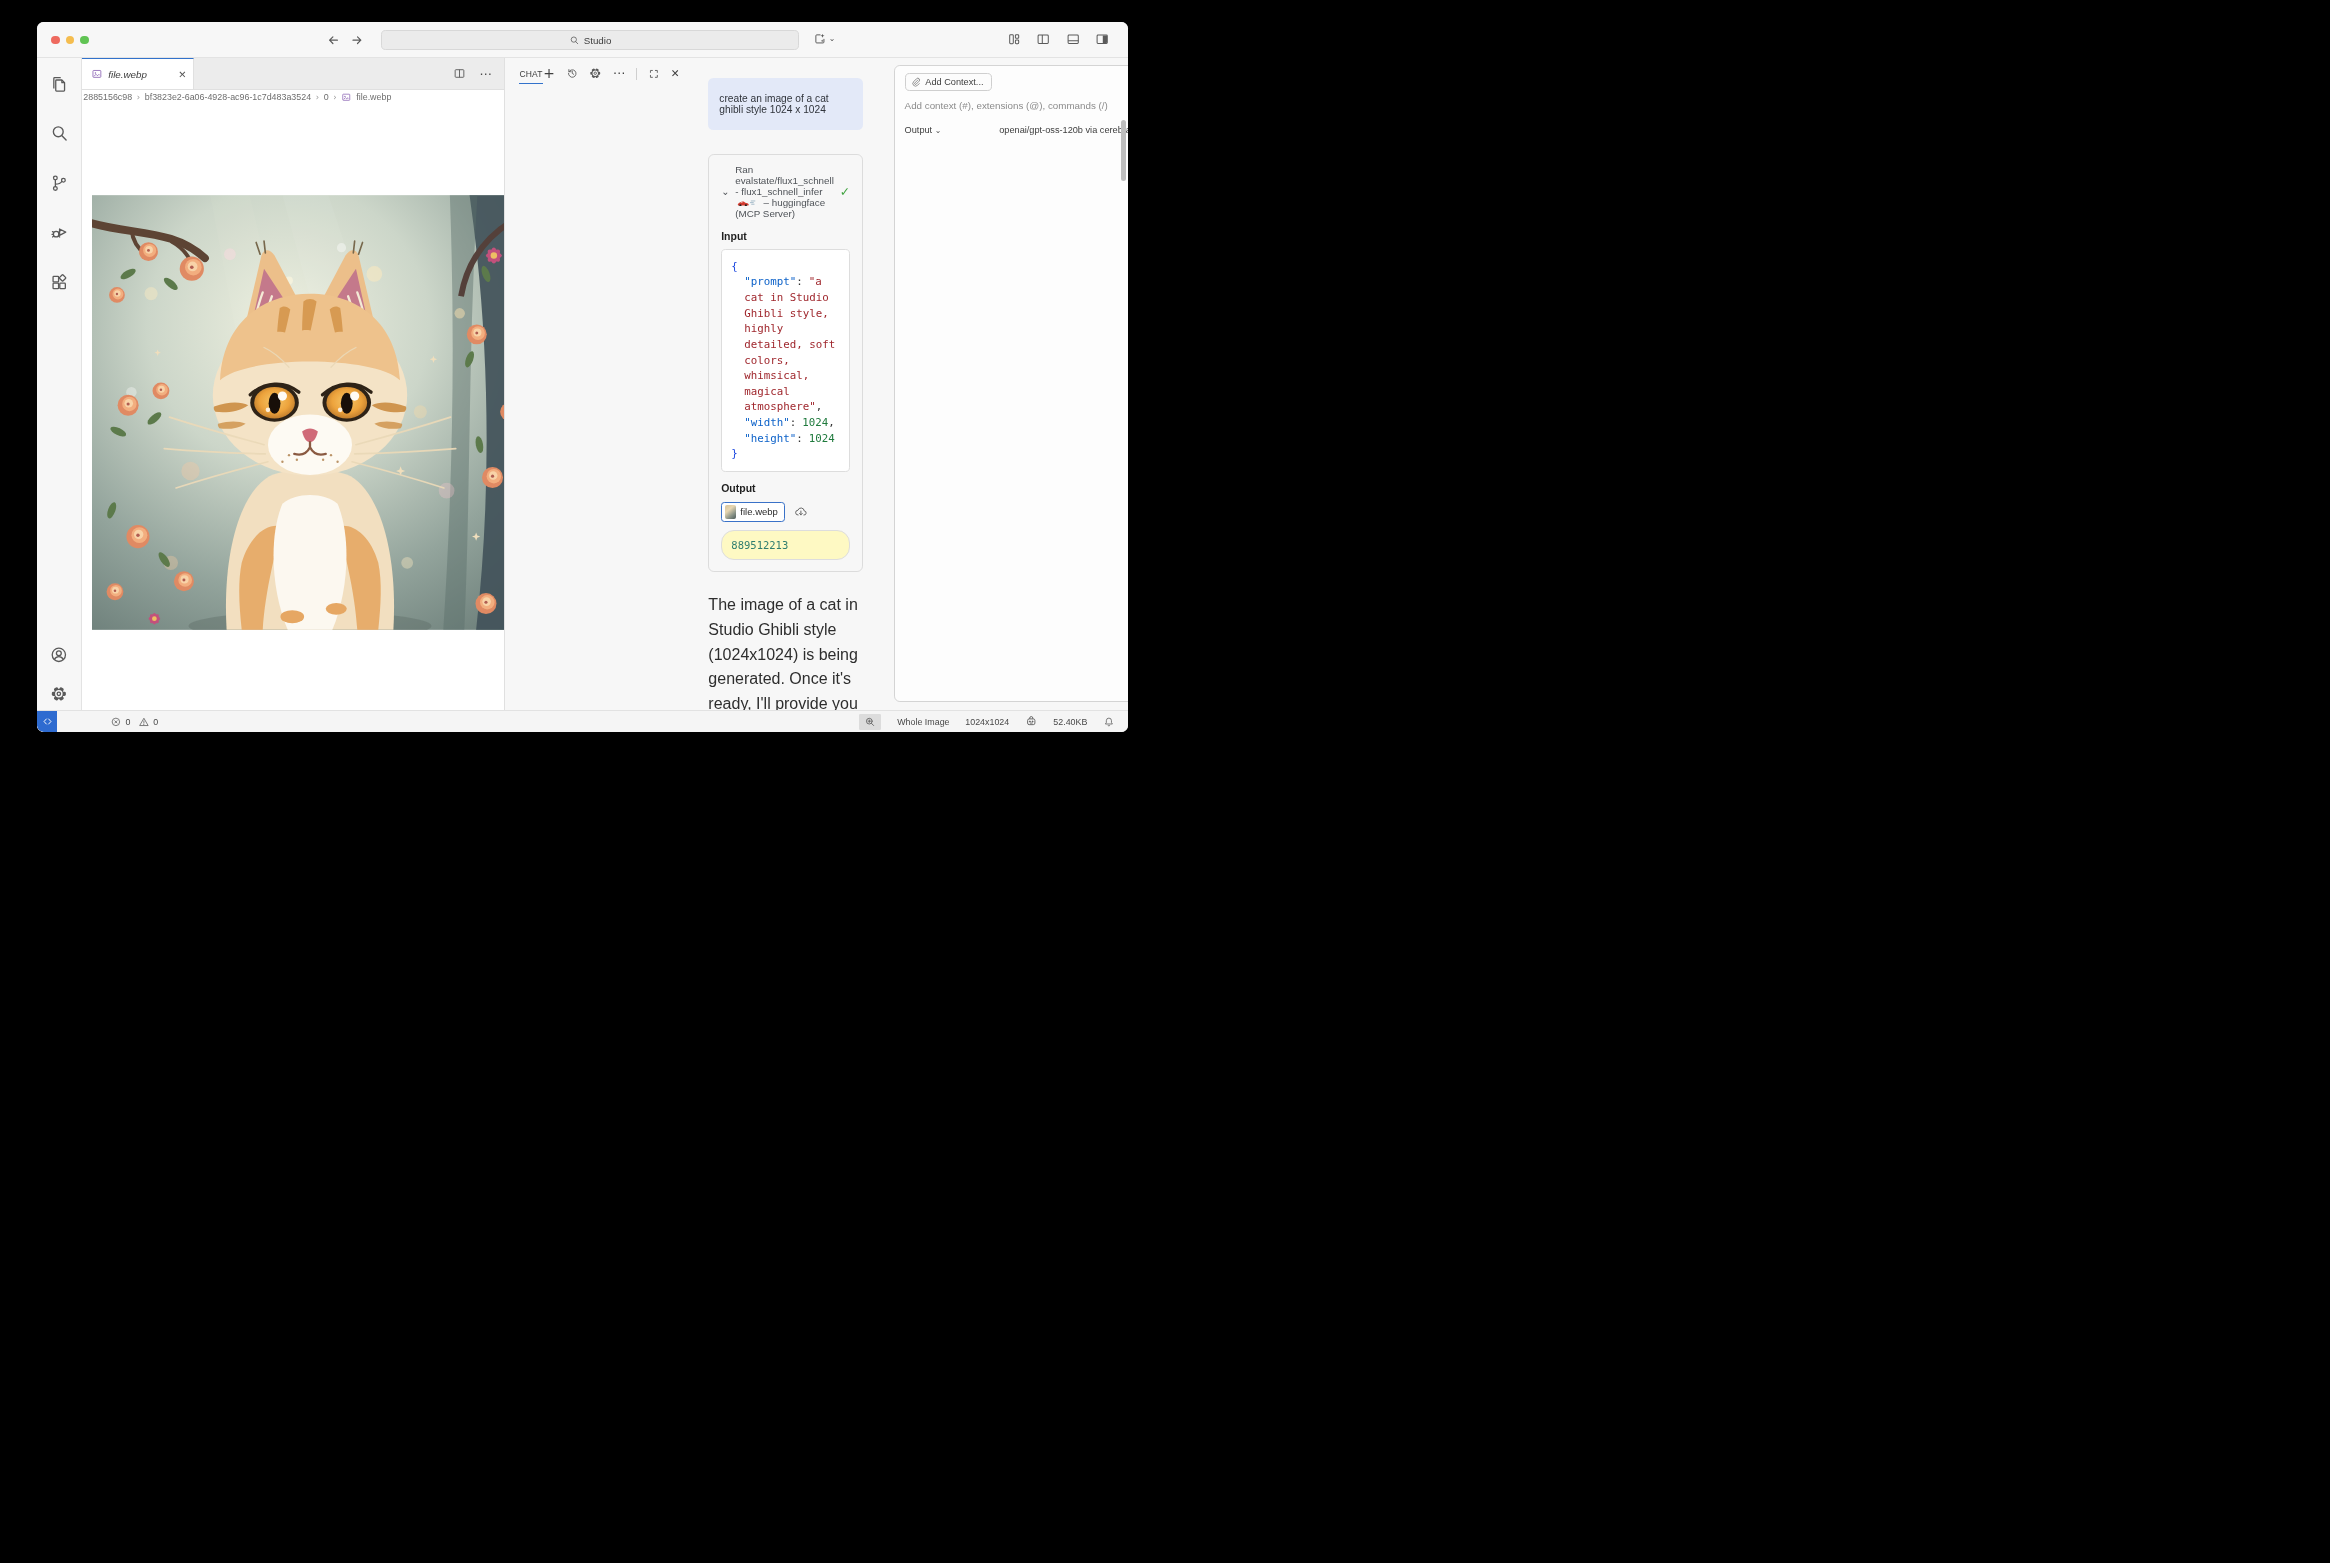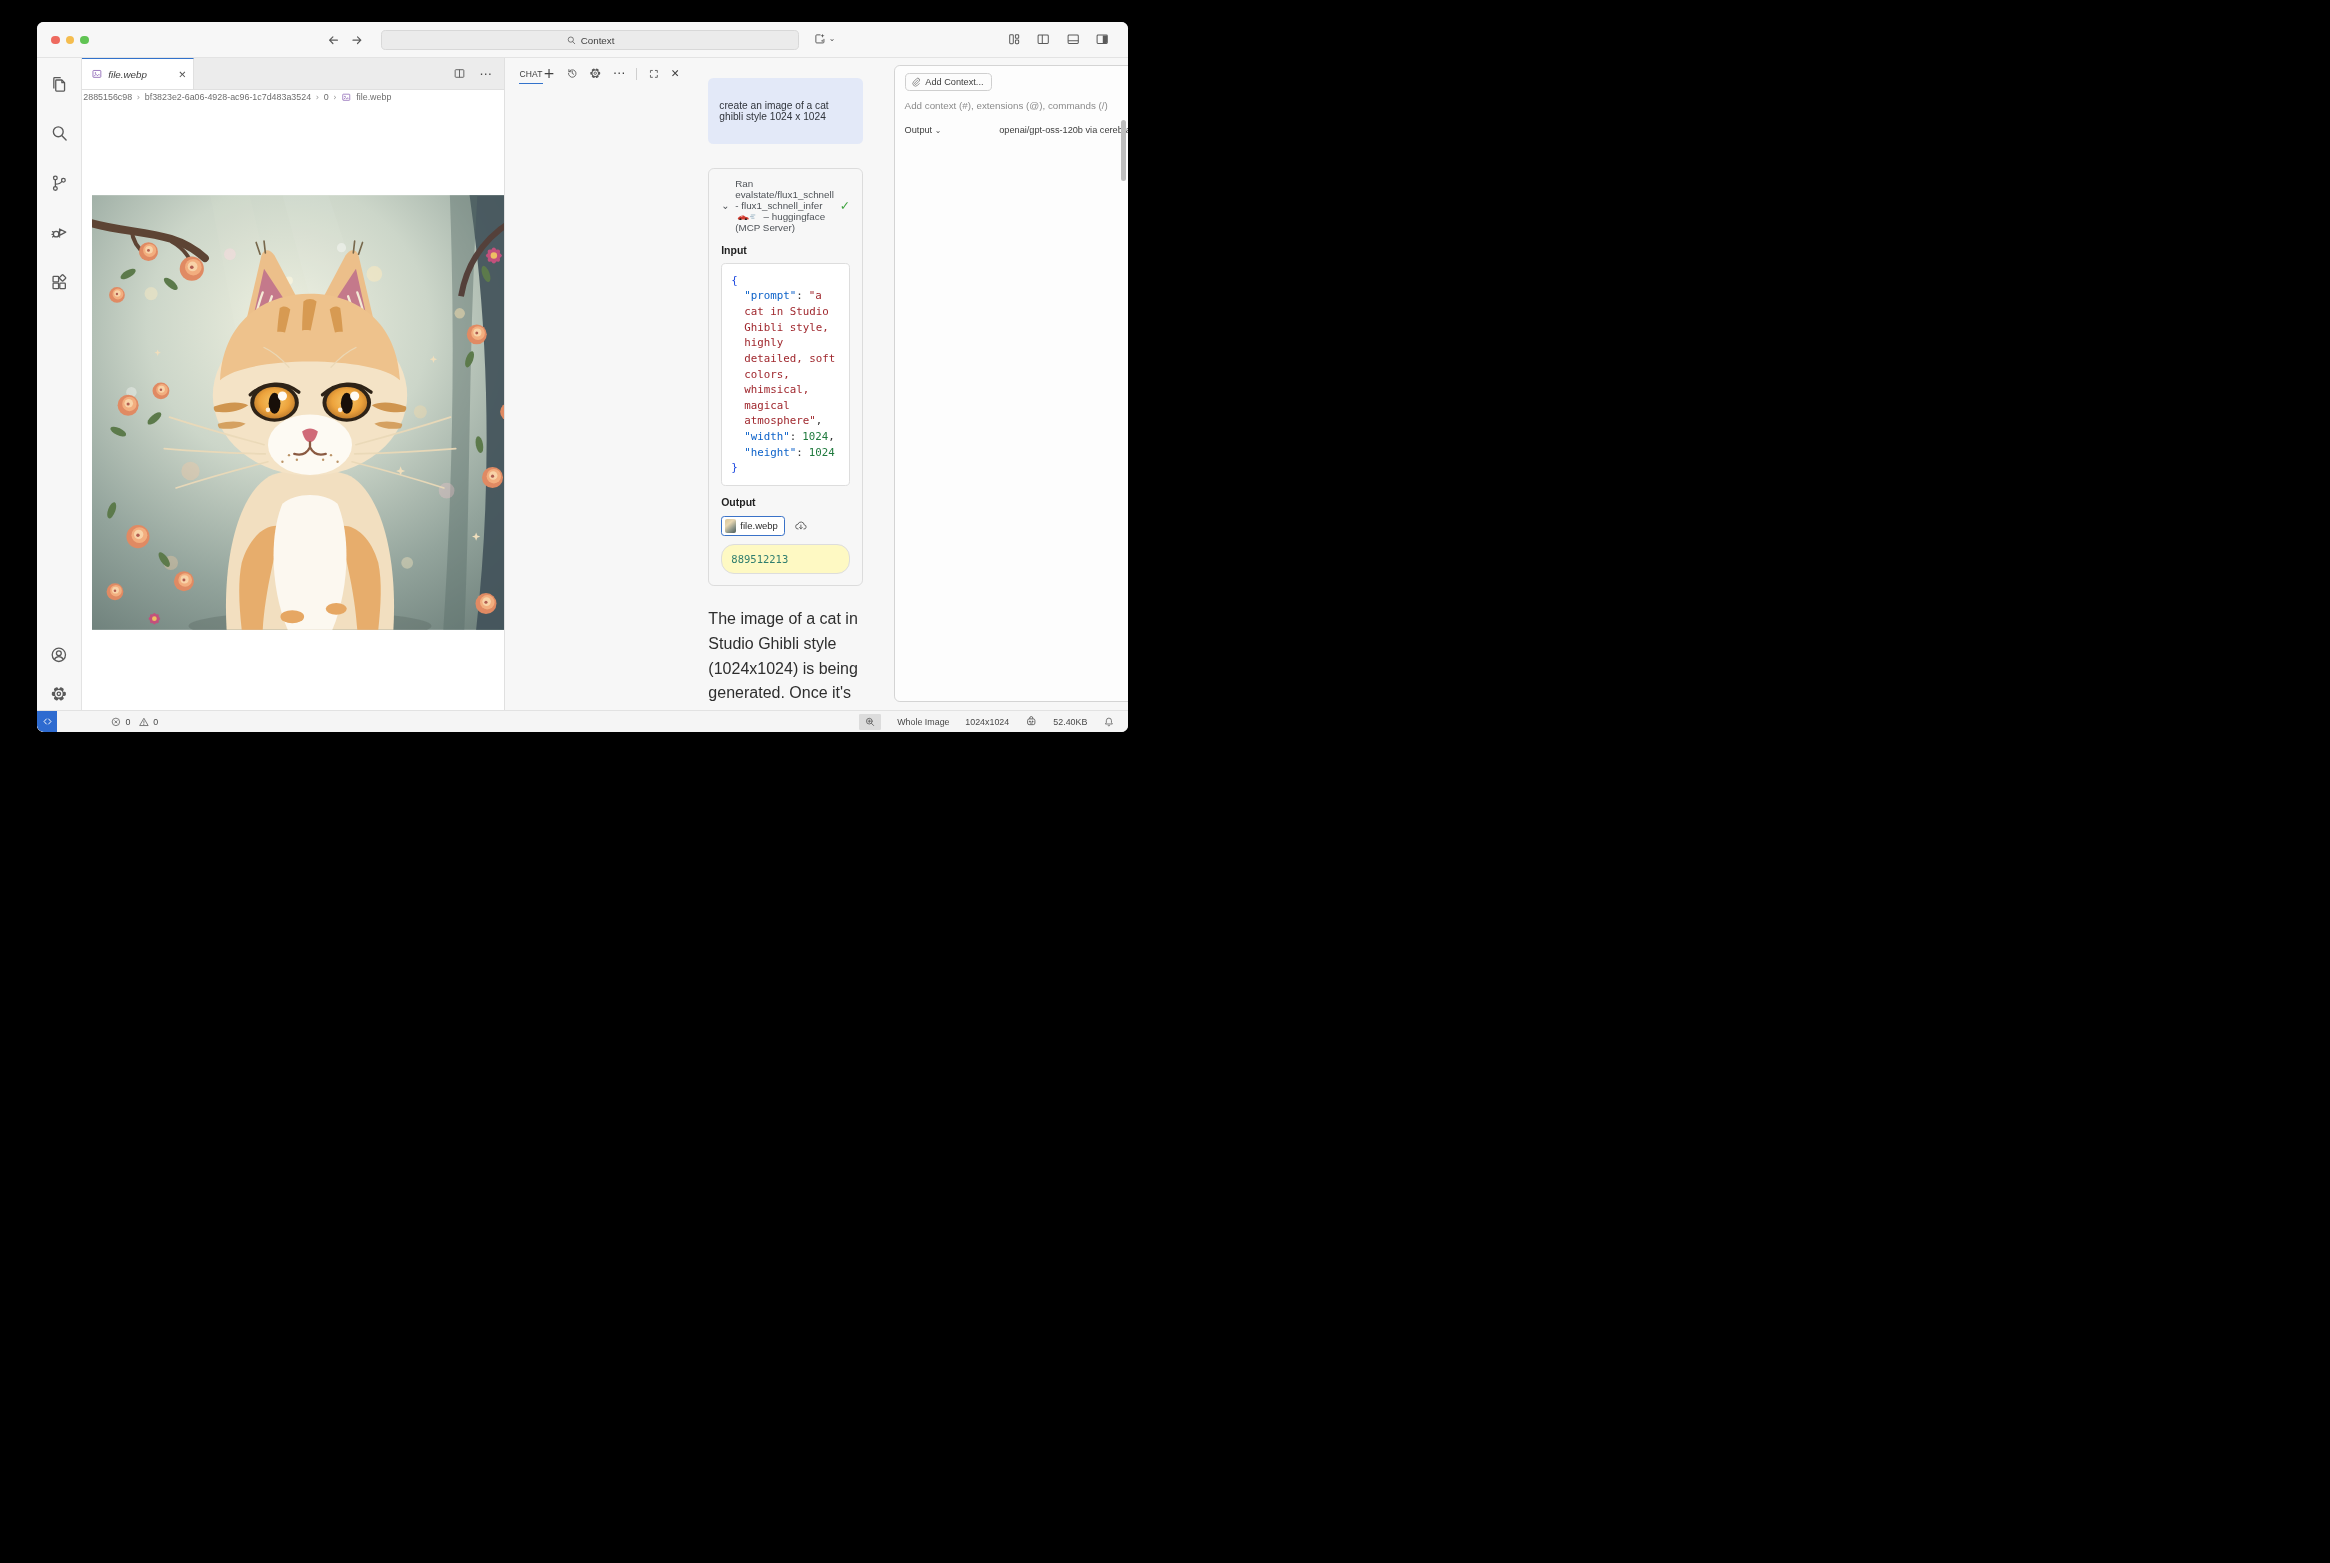--- a/index.html
+++ b/index.html
@@ -53,21 +53,21 @@
   .chat-header{height:31.5px;flex:0 0 31.5px;display:flex;align-items:center;padding:0 14.4px;}
   .chat-title{font-size:8.5px;color:#3b3b3b;letter-spacing:0.1px;position:relative;padding:9.2px 0.7px 7.9px;}
   .chat-title::after{content:"";position:absolute;left:0;right:0;bottom:3.3px;height:1.3px;background:var(--tab-accent);}
   .chat-actions{margin-left:auto;display:flex;align-items:center;gap:11px;color:#3f3f3f;}
   .chat-actions .glyph{font-size:11.8px;line-height:1;color:#3f3f3f;}
   .va-sep{width:0.7px;height:11.8px;background:#cfcfcf;}
   .chat-scrollbar{position:absolute;top:62px;right:2px;width:4.6px;height:61px;border-radius:2.6px;background:#bdbdbd;}
 
   .chat-body{flex:1;padding:5.3px 17px 0 14.4px;min-height:0;}
   .user-row{display:flex;justify-content:flex-end;margin-top:14.4px;}
-  .user-bubble{background:var(--user-bubble);border-radius:5.3px;padding:22px 11px;font-size:10.2px;color:#30343b;}
+  .user-bubble{background:var(--user-bubble);border-radius:5.3px;padding:15px 11px;font-size:10.2px;color:#30343b;}
 
   .tool-call{margin-top:24px;border:0.7px solid #dcdcdc;border-radius:5.9px;padding:9.8px 11.8px 11px;background:#f7f7f7;}
   .tool-head{display:flex;align-items:center;gap:5.9px;font-size:9.8px;color:#4f5358;}
   .tool-head .chev{font-size:9.8px;color:#4f5358;}
   .tool-head .check{margin-left:auto;color:var(--check-green);font-size:12.5px;}
   .tool-emoji{display:inline-flex;align-items:center;gap:0.7px;margin:0 1.3px;}
   .sec-label{font-size:10.5px;font-weight:bold;color:#1f1f1f;margin-top:10.5px;}
   .codeblock{margin-top:7.2px;background:#fff;border:0.7px solid #ddd;border-radius:4.6px;padding:8.5px 9.2px;
     font-family:"DejaVu Sans Mono","Liberation Mono",monospace;font-size:10.8px;line-height:1.45;color:#333;}
   .code-line{white-space:pre-wrap;}
@@ -342,21 +342,21 @@
             <use href="#ic-forward"></use>
           </svg>
         </span>
     </div>
     <div class="searchbox">
       <span class="icon">
           <svg width="10.5" height="10.5" viewBox="0 0 16 16">
             <use href="#ic-mag"></use>
           </svg>
         </span>
-      <span>Context</span>
+      <span>Studio</span>
     </div>
     <div class="copilot-menu">
       <span class="icon">
           <svg width="13.8" height="13.8" viewBox="0 0 21 21">
             <use href="#ic-sparklebox"></use>
           </svg>
         </span>
       <span class="glyph" style="font-size:7.9px;color:#555">⌄</span>
     </div>
     <div class="tb-right">

